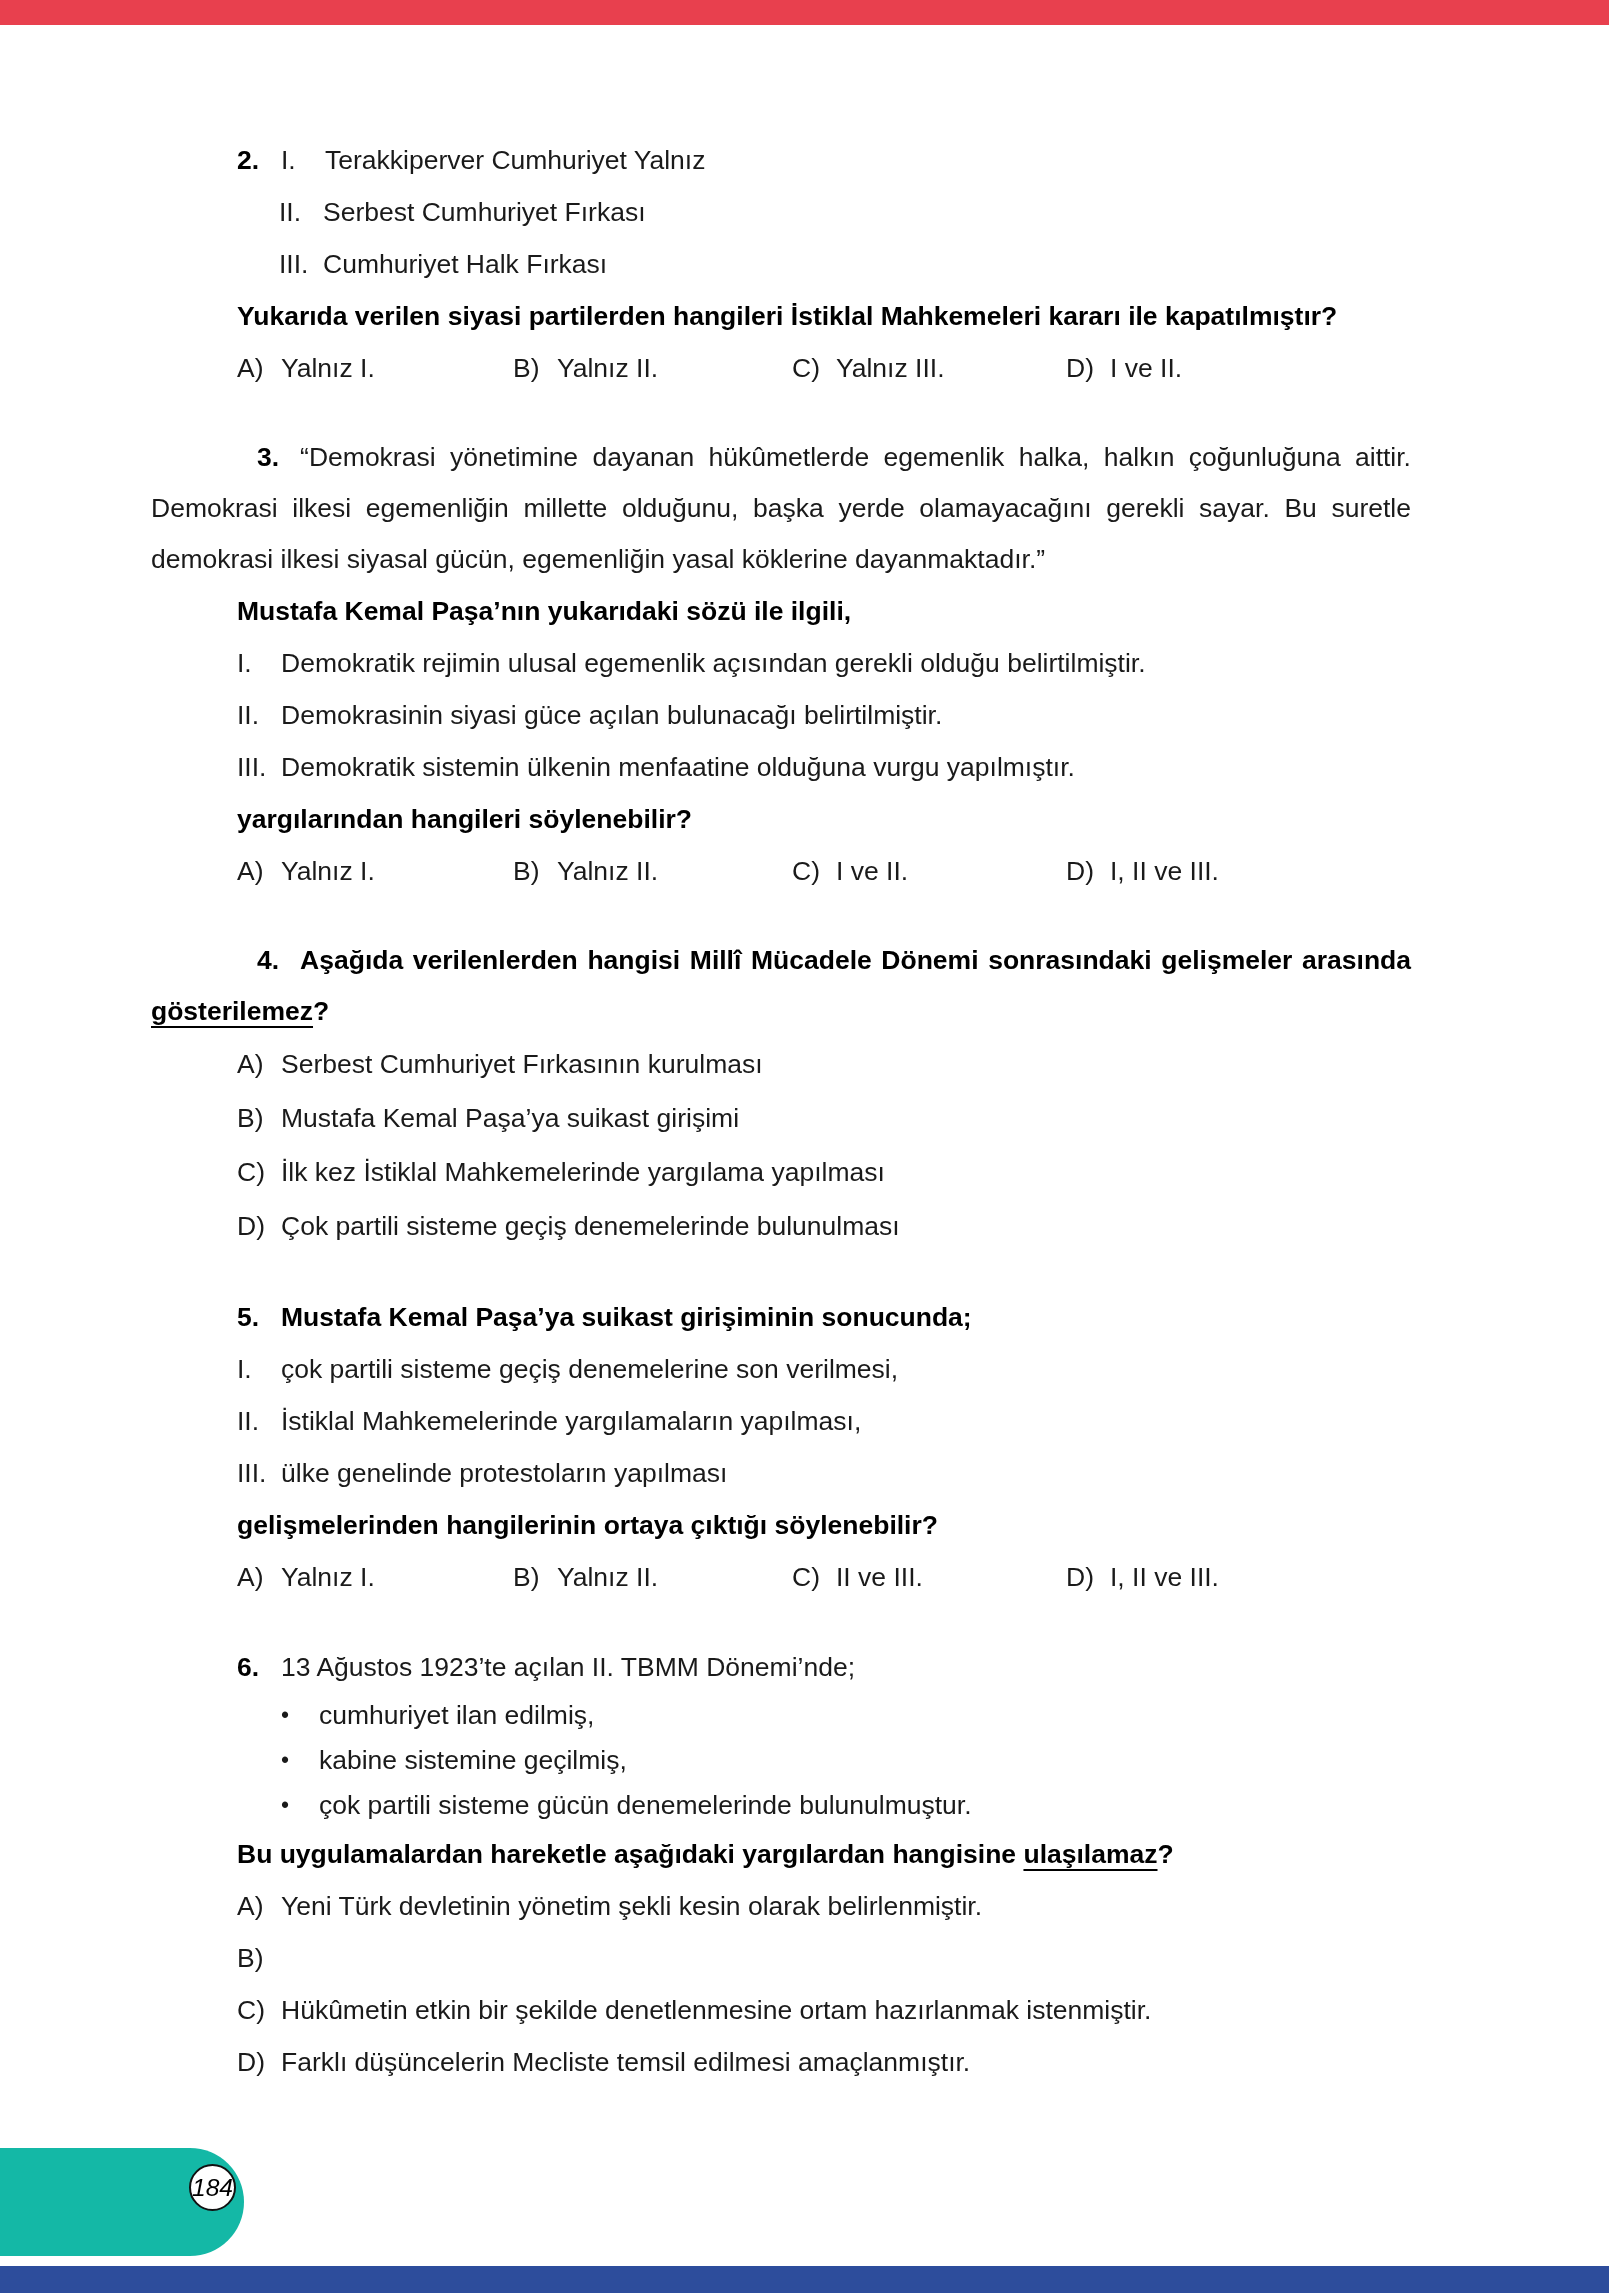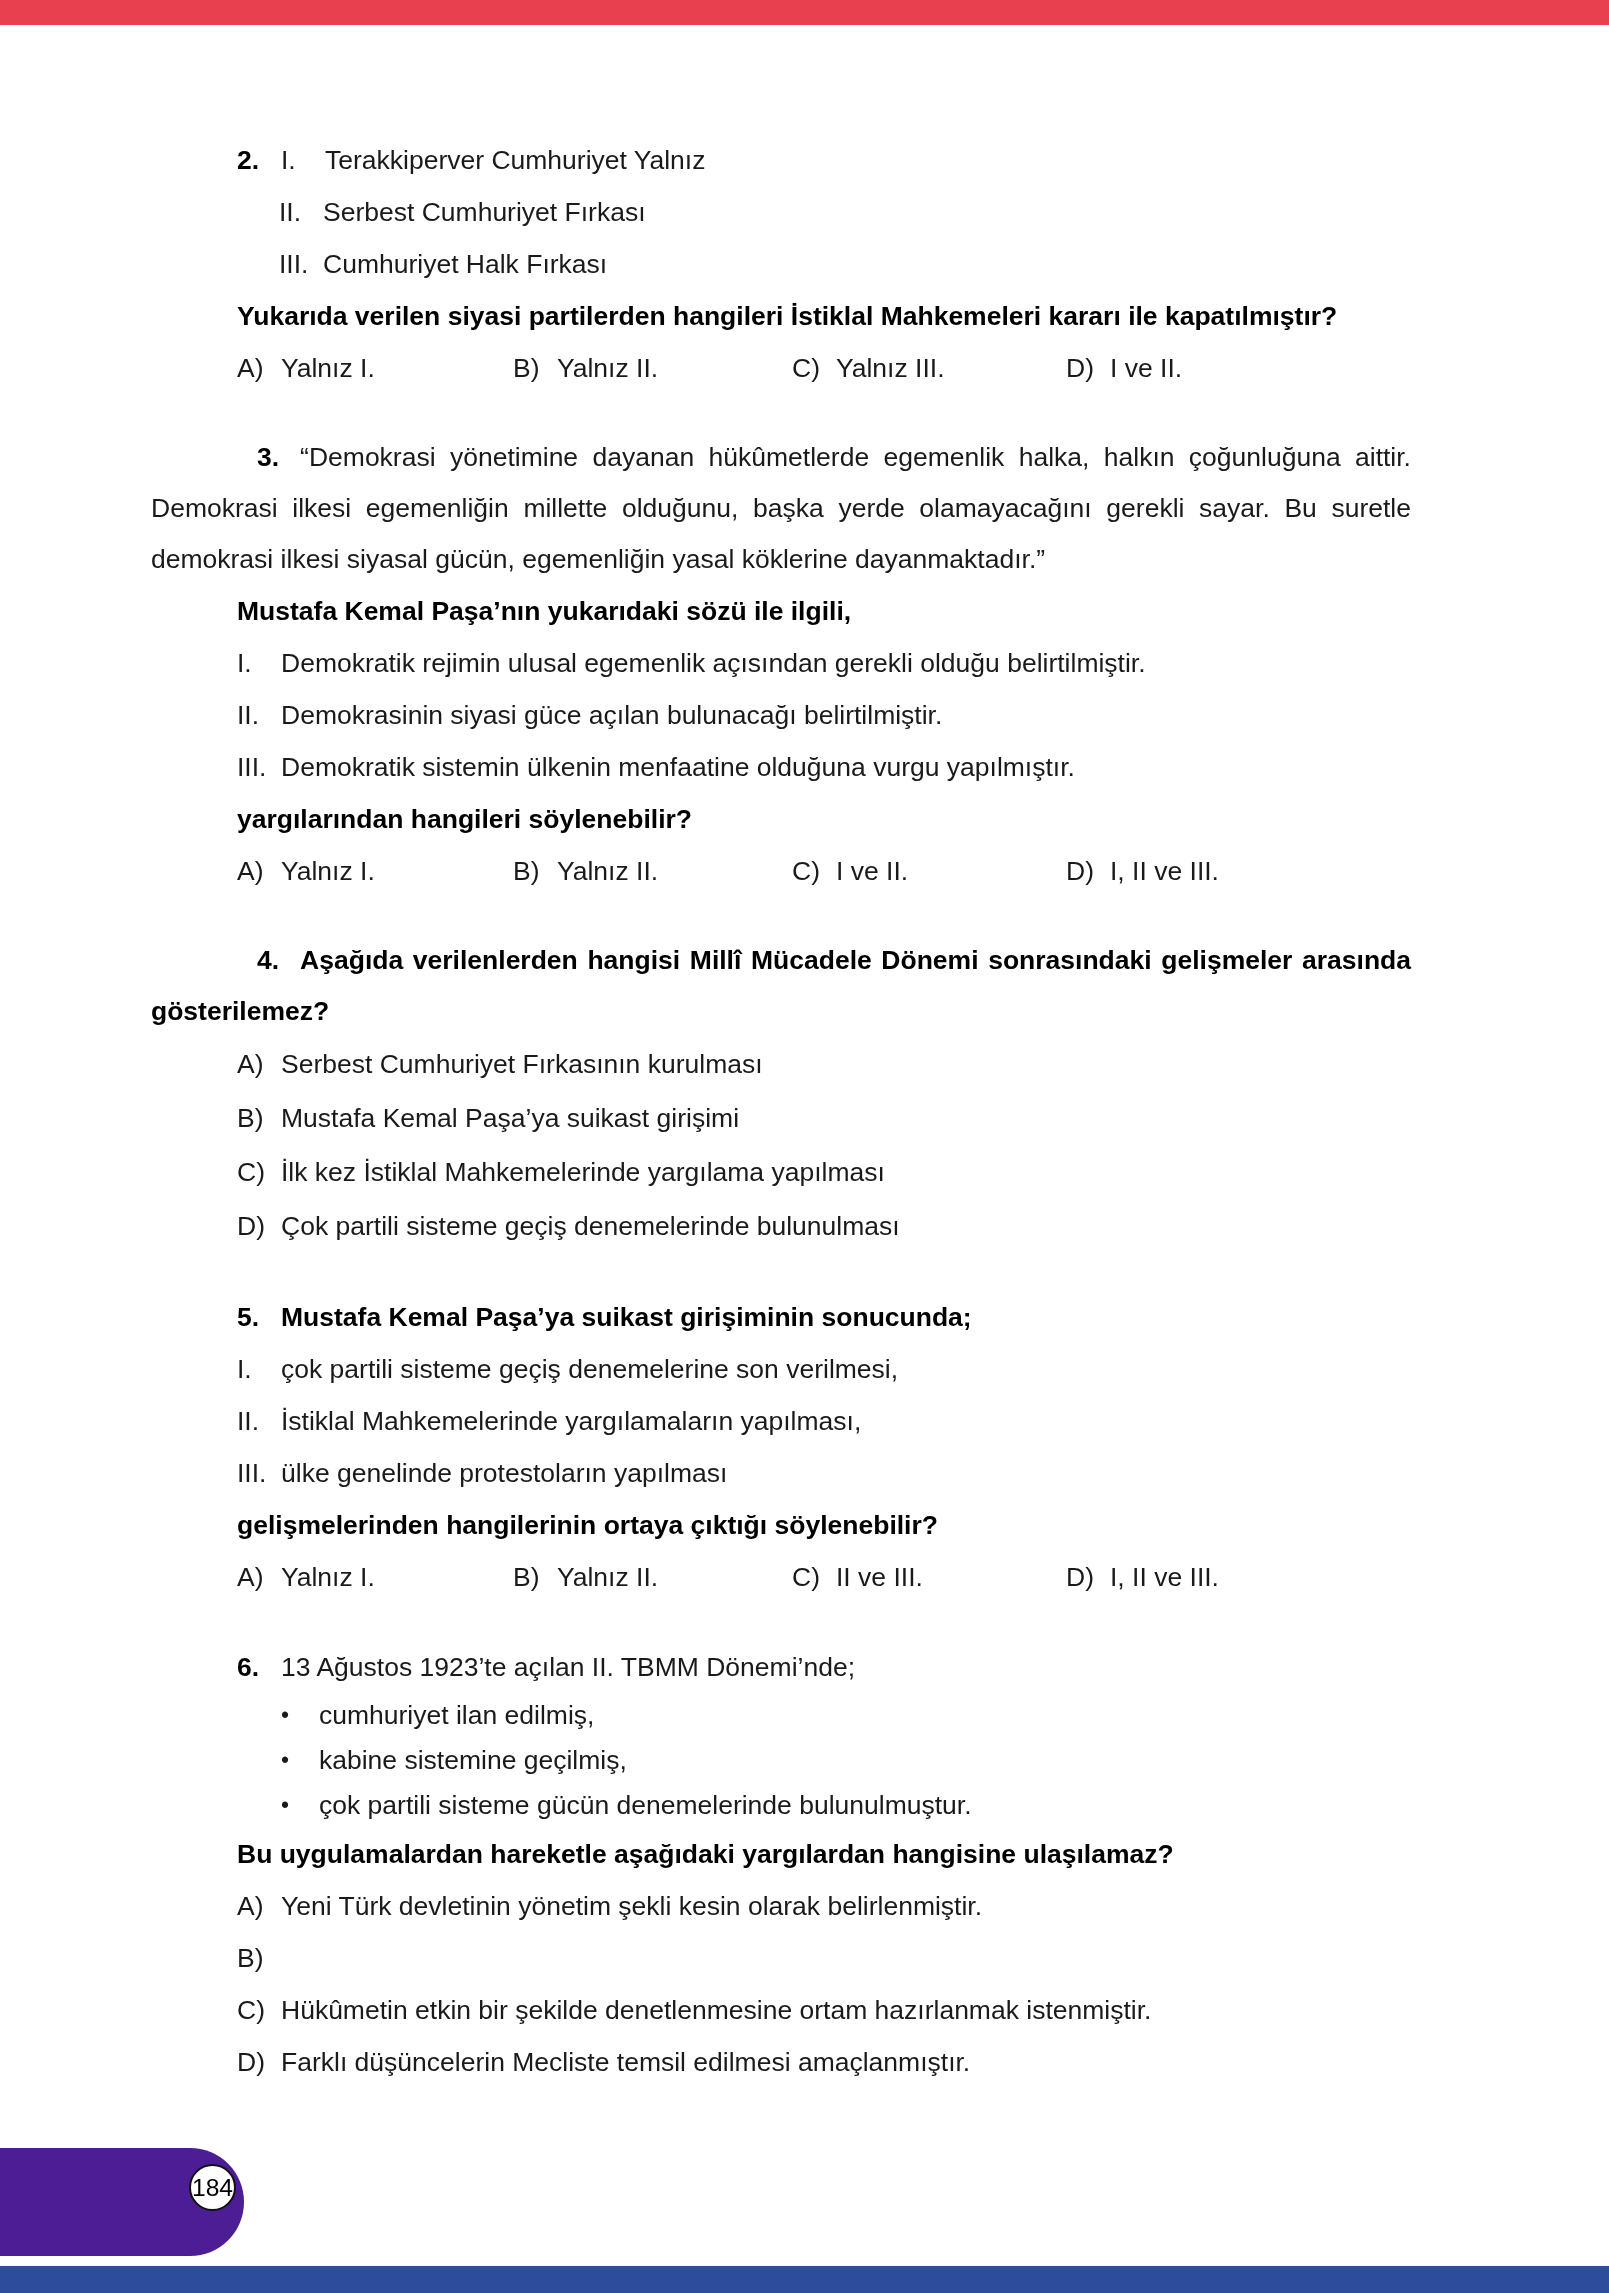--- a/index.html
+++ b/index.html
@@ -32,21 +32,21 @@
   .qnum { width: 44px; flex-shrink: 0; font-weight: bold; color: #000; }
   .rn { width: 44px; flex-shrink: 0; }
   .stem { font-weight: bold; color: #000; }
   .para {
     text-align: justify;
     line-height: 51px;
     text-indent: 106px;
     margin-left: 20px;
   }
   .para .qnum-inline { font-weight: bold; color: #000; padding-right: 21px; }
-  .underlined { text-underline-offset: 5.7px; text-decoration-thickness: 1.9px; }
+  .underlined { text-decoration: underline; text-underline-offset: 5.7px; text-decoration-thickness: 1.9px; }
   .options-row { display: flex; margin-left: 106px; line-height: 52px; }
   .optcell { display: flex; }
   .optcell:nth-child(1) { width: 276px; }
   .optcell:nth-child(2) { width: 279px; }
   .optcell:nth-child(3) { width: 274px; }
   .opt-letter { width: 44px; flex-shrink: 0; }
   .pitch-57 .row { line-height: 54px; }
   .bullet-row { display: flex; line-height: 45px; margin-left: 150px; }
   .bullet-mark { width: 38px; flex-shrink: 0; font-size: 23px; }
   .page-tab {
@@ -246,20 +246,20 @@
       <span>Hükûmetin etkin bir şekilde denetlenmesine ortam hazırlanmak istenmiştir.</span>
     </div>
     <div class="row indent">
       <span class="opt-letter">D)</span>
       <span>Farklı düşüncelerin Mecliste temsil edilmesi amaçlanmıştır.</span>
     </div>
   </section>
 
 </div>
 
-<div class="page-tab" style="background: #4c1d95;">
+<div class="page-tab" style="background: #14b8a6; font-style: italic;">
   <div class="page-circle">
     <span>184</span>
   </div>
 </div>
 
 <div class="bottom-bar" style="background: rgb(45, 77, 156);"></div>
 
 
 </body></html>

